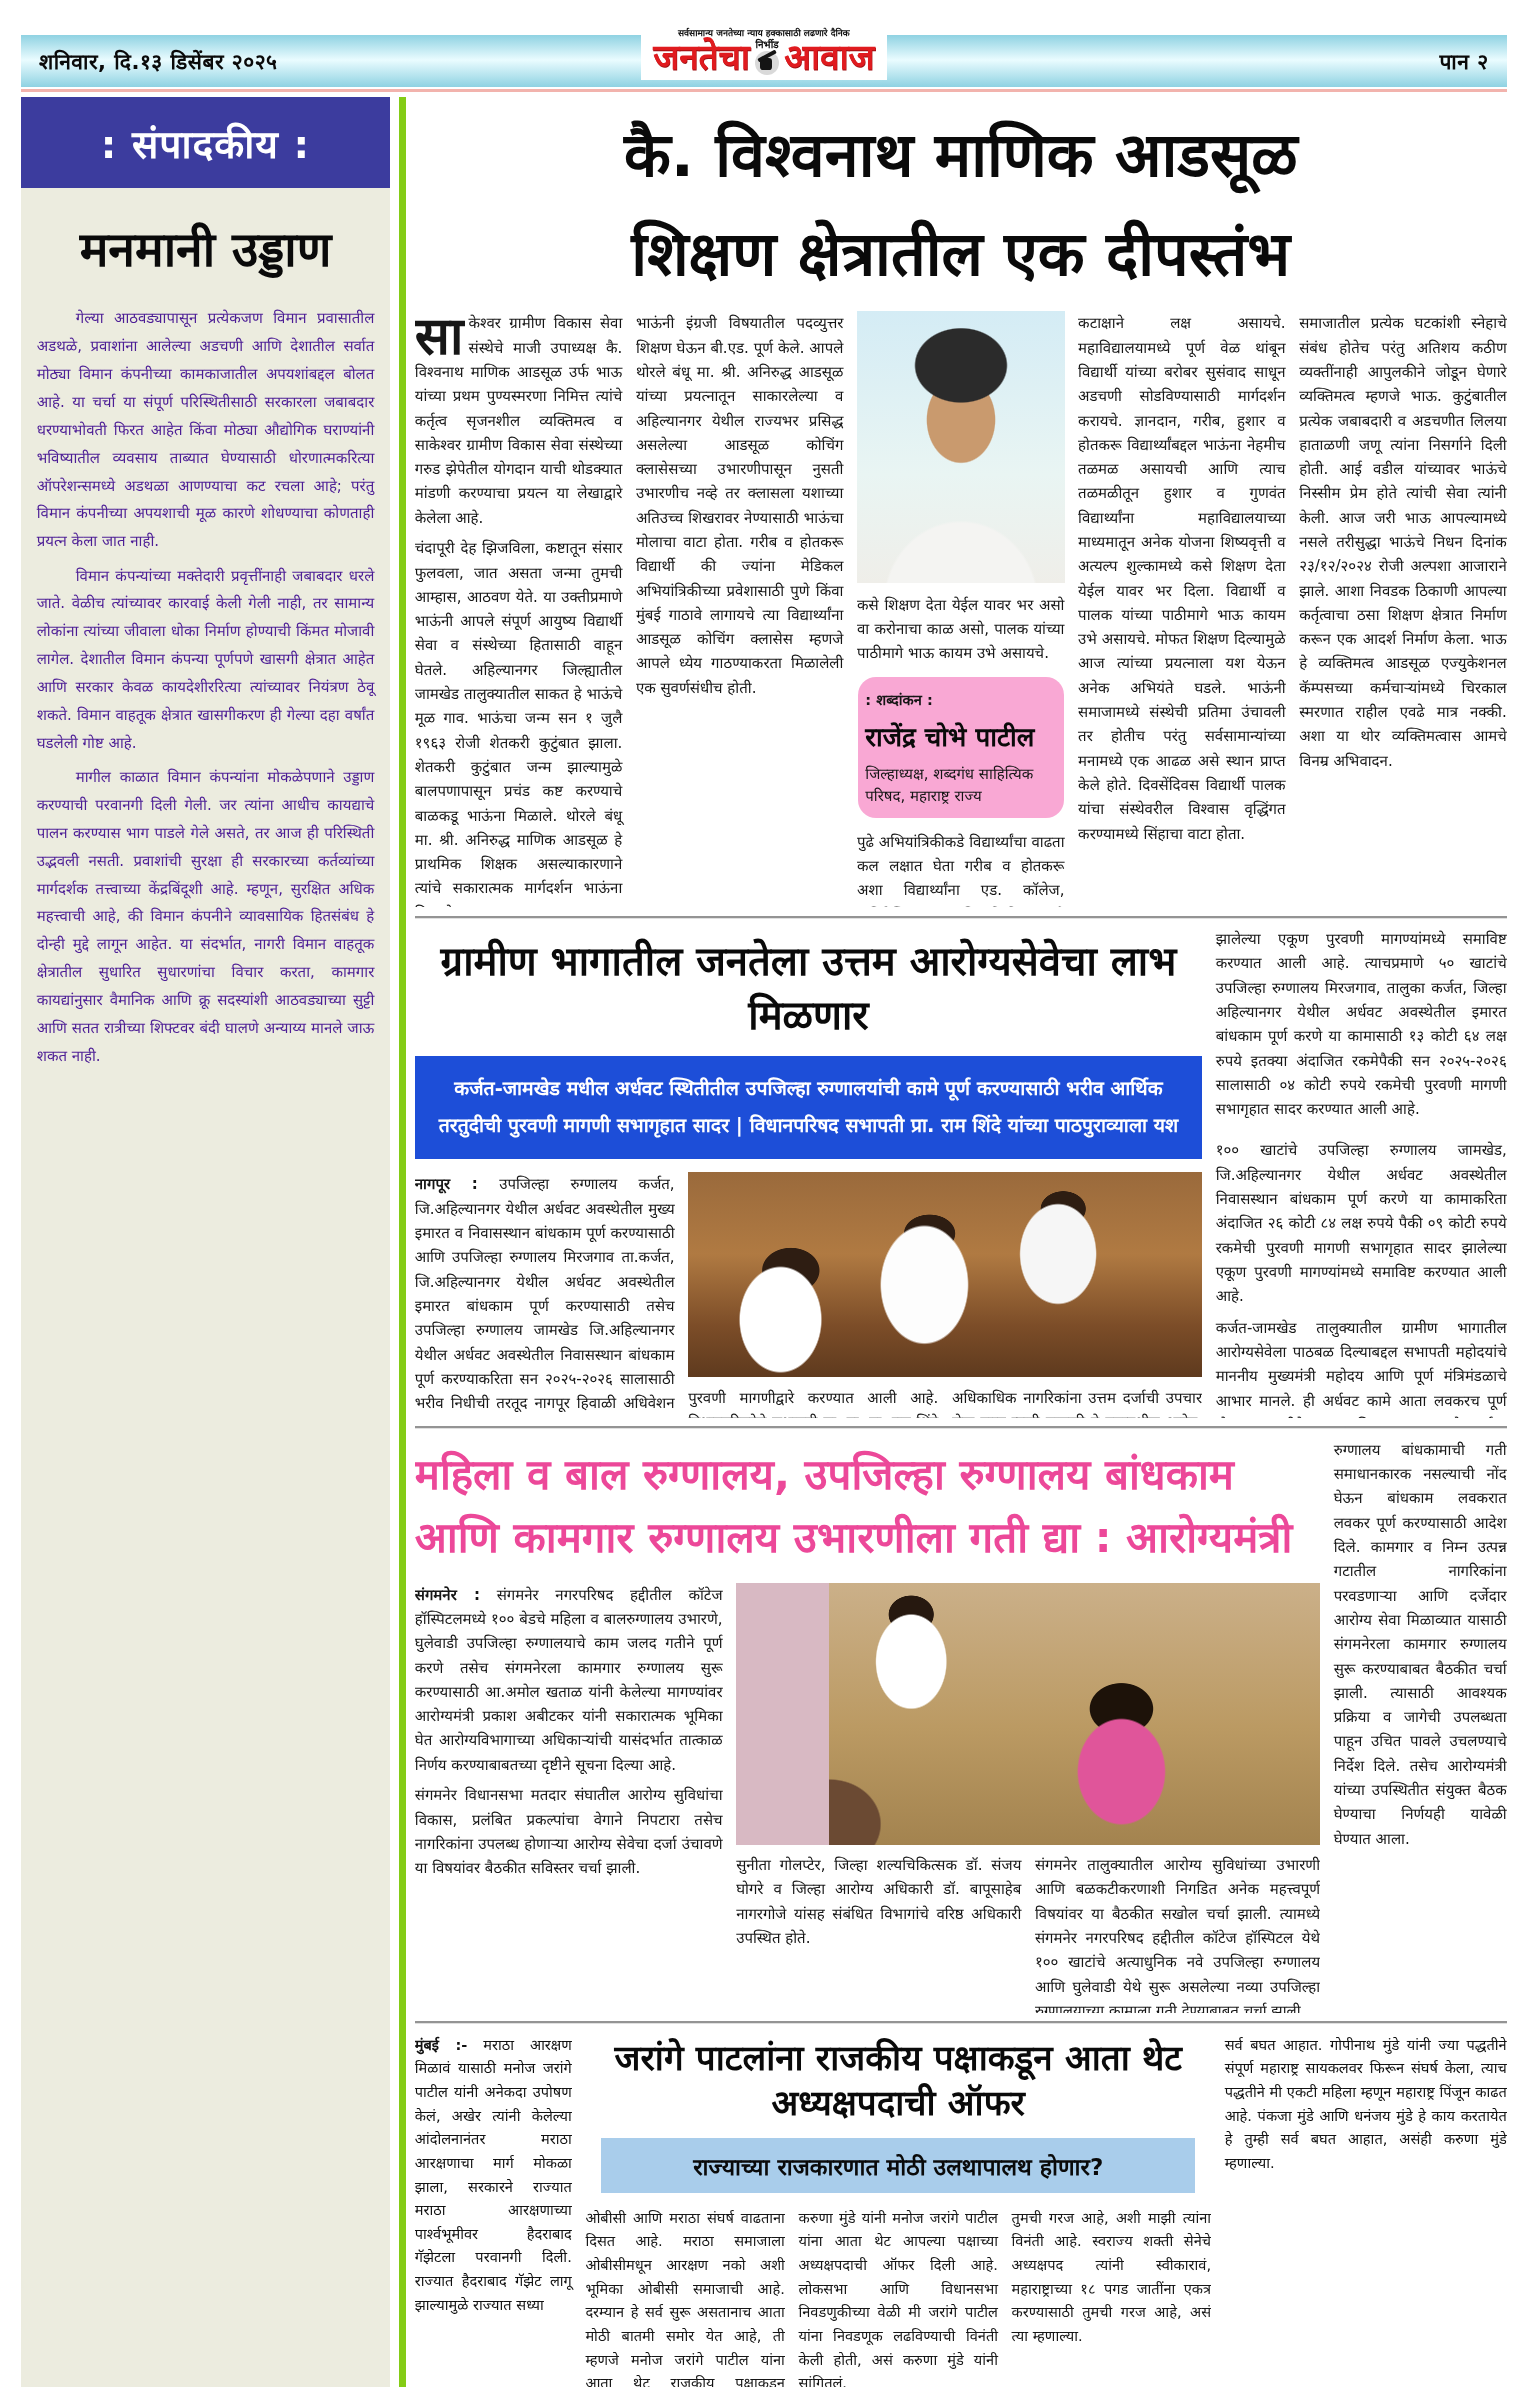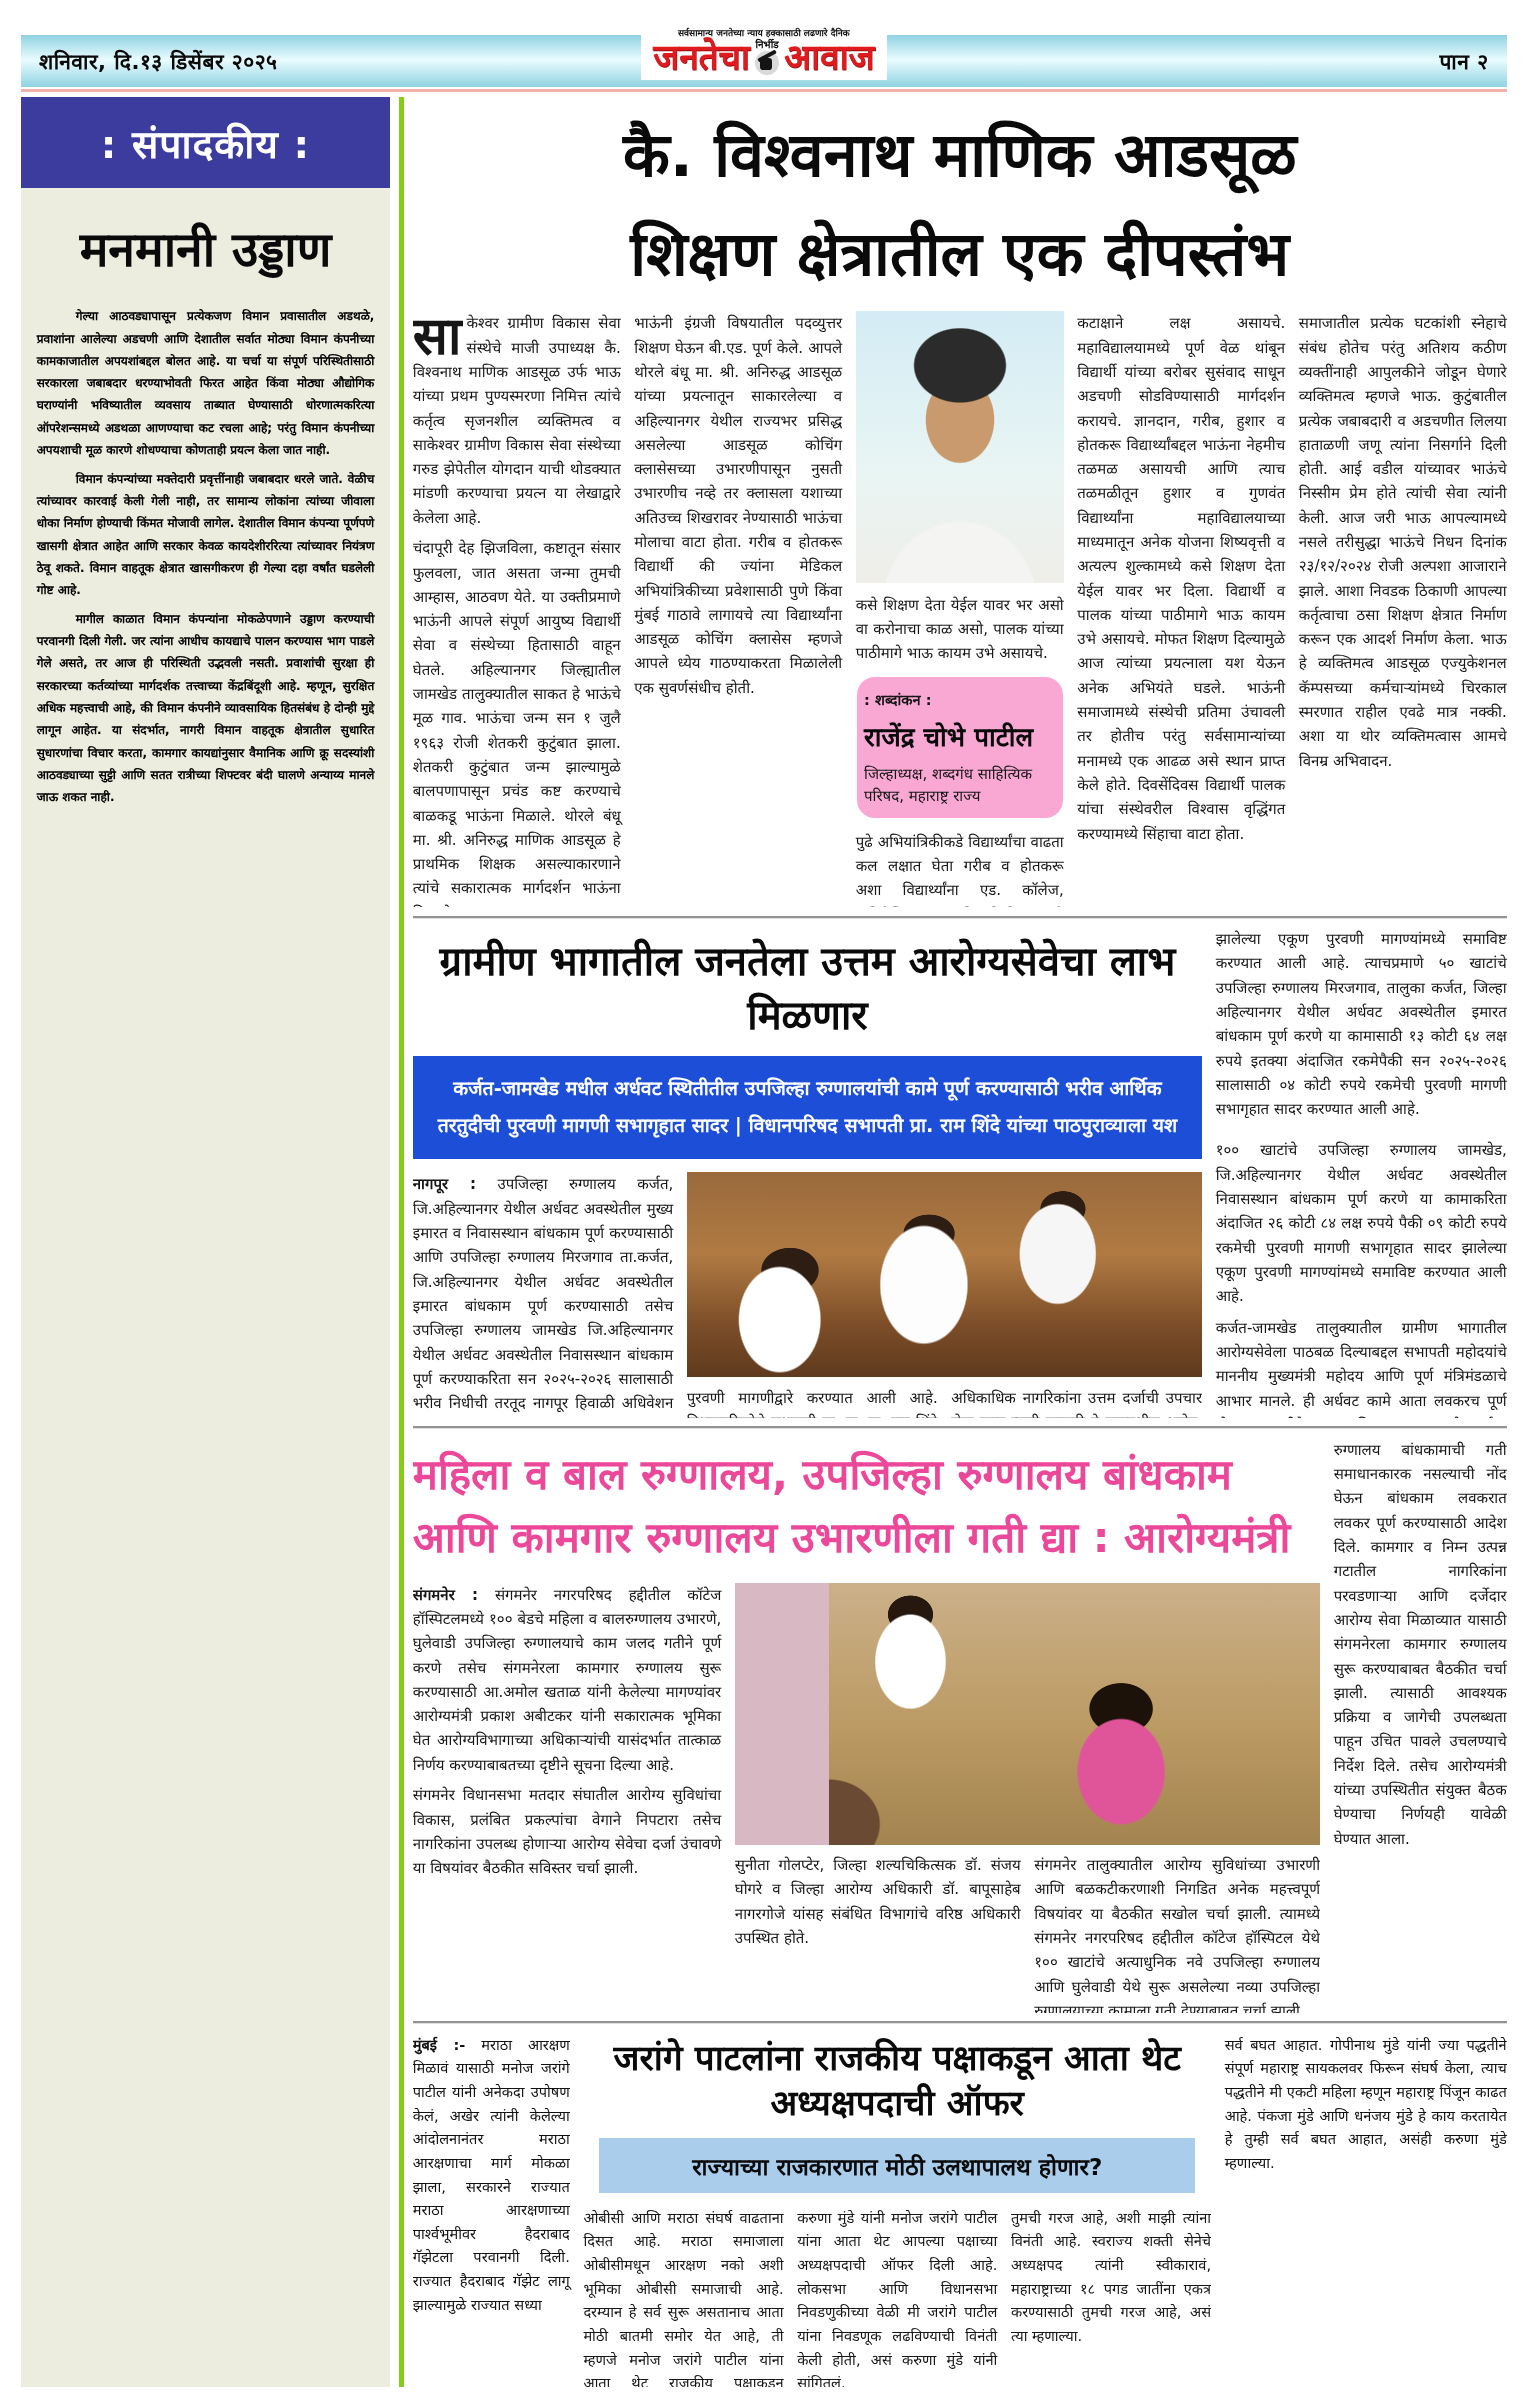--- a/index.html
+++ b/index.html
@@ -22,23 +22,23 @@
   .fist:after{content:"";position:absolute;left:2.1px;top:3.1px;width:20px;height:3.7px;background:#141414;transform:rotate(-28deg);border-radius:1.6px;}
   .thinrule{position:absolute;left:21px;right:18.3px;top:89px;height:3.1px;background:#f2b3ad;}
   
   .content{position:absolute;left:21px;right:18.3px;top:97px;bottom:13.6px;display:flex;gap:9.4px;}
   
   .editorial{width:369px;flex:none;display:flex;flex-direction:column;}
   .ed-head{background:#3c3c9e;color:#fff;font-weight:bold;font-size:39px;text-align:center;
            padding:19px 0;letter-spacing:1px;}
   .ed-body{background:#ececdf;flex:1;padding:13.6px 15.7px;box-sizing:border-box;overflow:hidden;}
   .ed-title{font-size:48px;font-weight:bold;text-align:center;color:#0a0a0a;margin:13.6px 0 25px;}
-  .ed-p{font-size:12px;line-height:1.86;text-align:justify;text-indent:39px;margin:0 0 6.3px;color:#000000;font-weight:bold;}
-  
-  .main{flex:1;display:flex;flex-direction:column;min-width:0;border-left:5px solid #84cc16;padding-left:8.4px;box-sizing:border-box;}
+  .ed-p{font-size:15px;line-height:1.86;text-align:justify;text-indent:39px;margin:0 0 6.3px;color:#4c1d95;}
+  
+  .main{flex:1;display:flex;flex-direction:column;min-width:0;border-left:7px solid #84cc16;padding-left:8.4px;box-sizing:border-box;}
   .divider{border-top:2.1px solid #949494;border-bottom:0.5px solid #e0e0e0;margin:8.4px 0;}
   .h1{font-size:61px;line-height:1.62;font-weight:bold;text-align:center;color:#0a0a0a;margin:9.4px 0 5.2px;}
   
   .s1-body{display:flex;gap:13.6px;height:596px;overflow:hidden;margin-top:7.3px;}
   .ncol{flex:1;font-size:15px;line-height:1.62;text-align:justify;color:#161616;min-width:0;}
   .dropcap{float:left;font-size:52px;line-height:.85;font-weight:bold;margin:3.1px 5.2px 0 0;}
   .portrait{width:100%;height:272px;margin-bottom:9.4px;
     background:
       radial-gradient(78px 63px at 50% 20%, #2b2b2b 58%, rgba(0,0,0,0) 60%),
       radial-gradient(58px 73px at 50% 40%, #c99a6e 58%, rgba(0,0,0,0) 60%),

